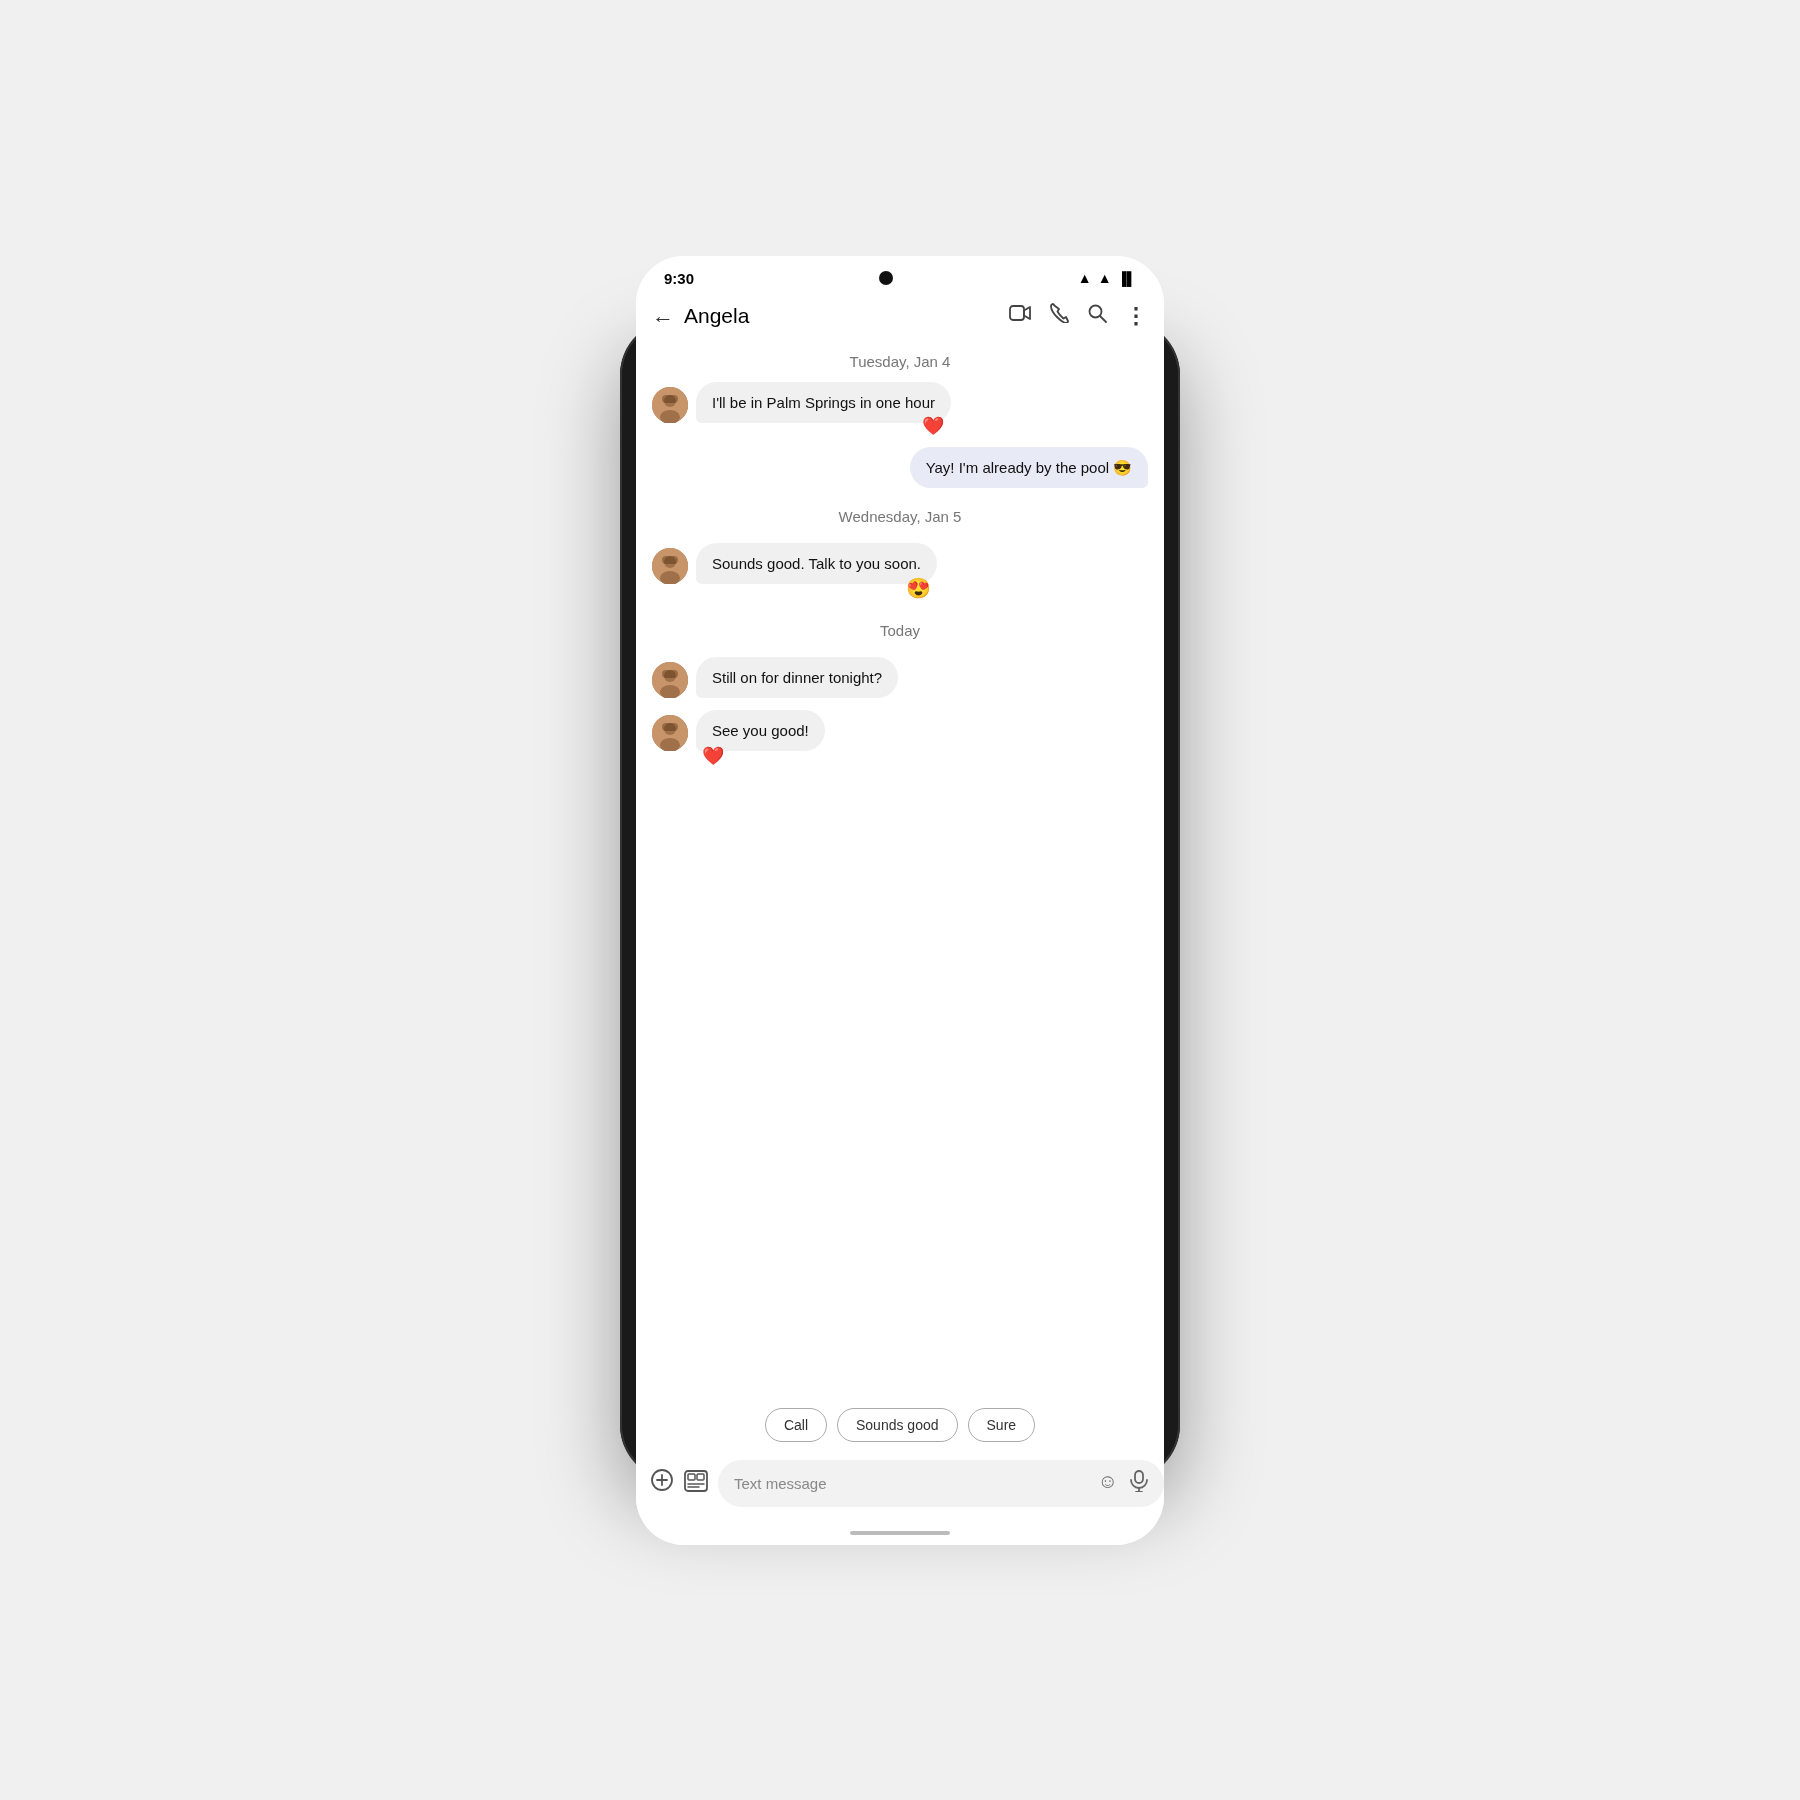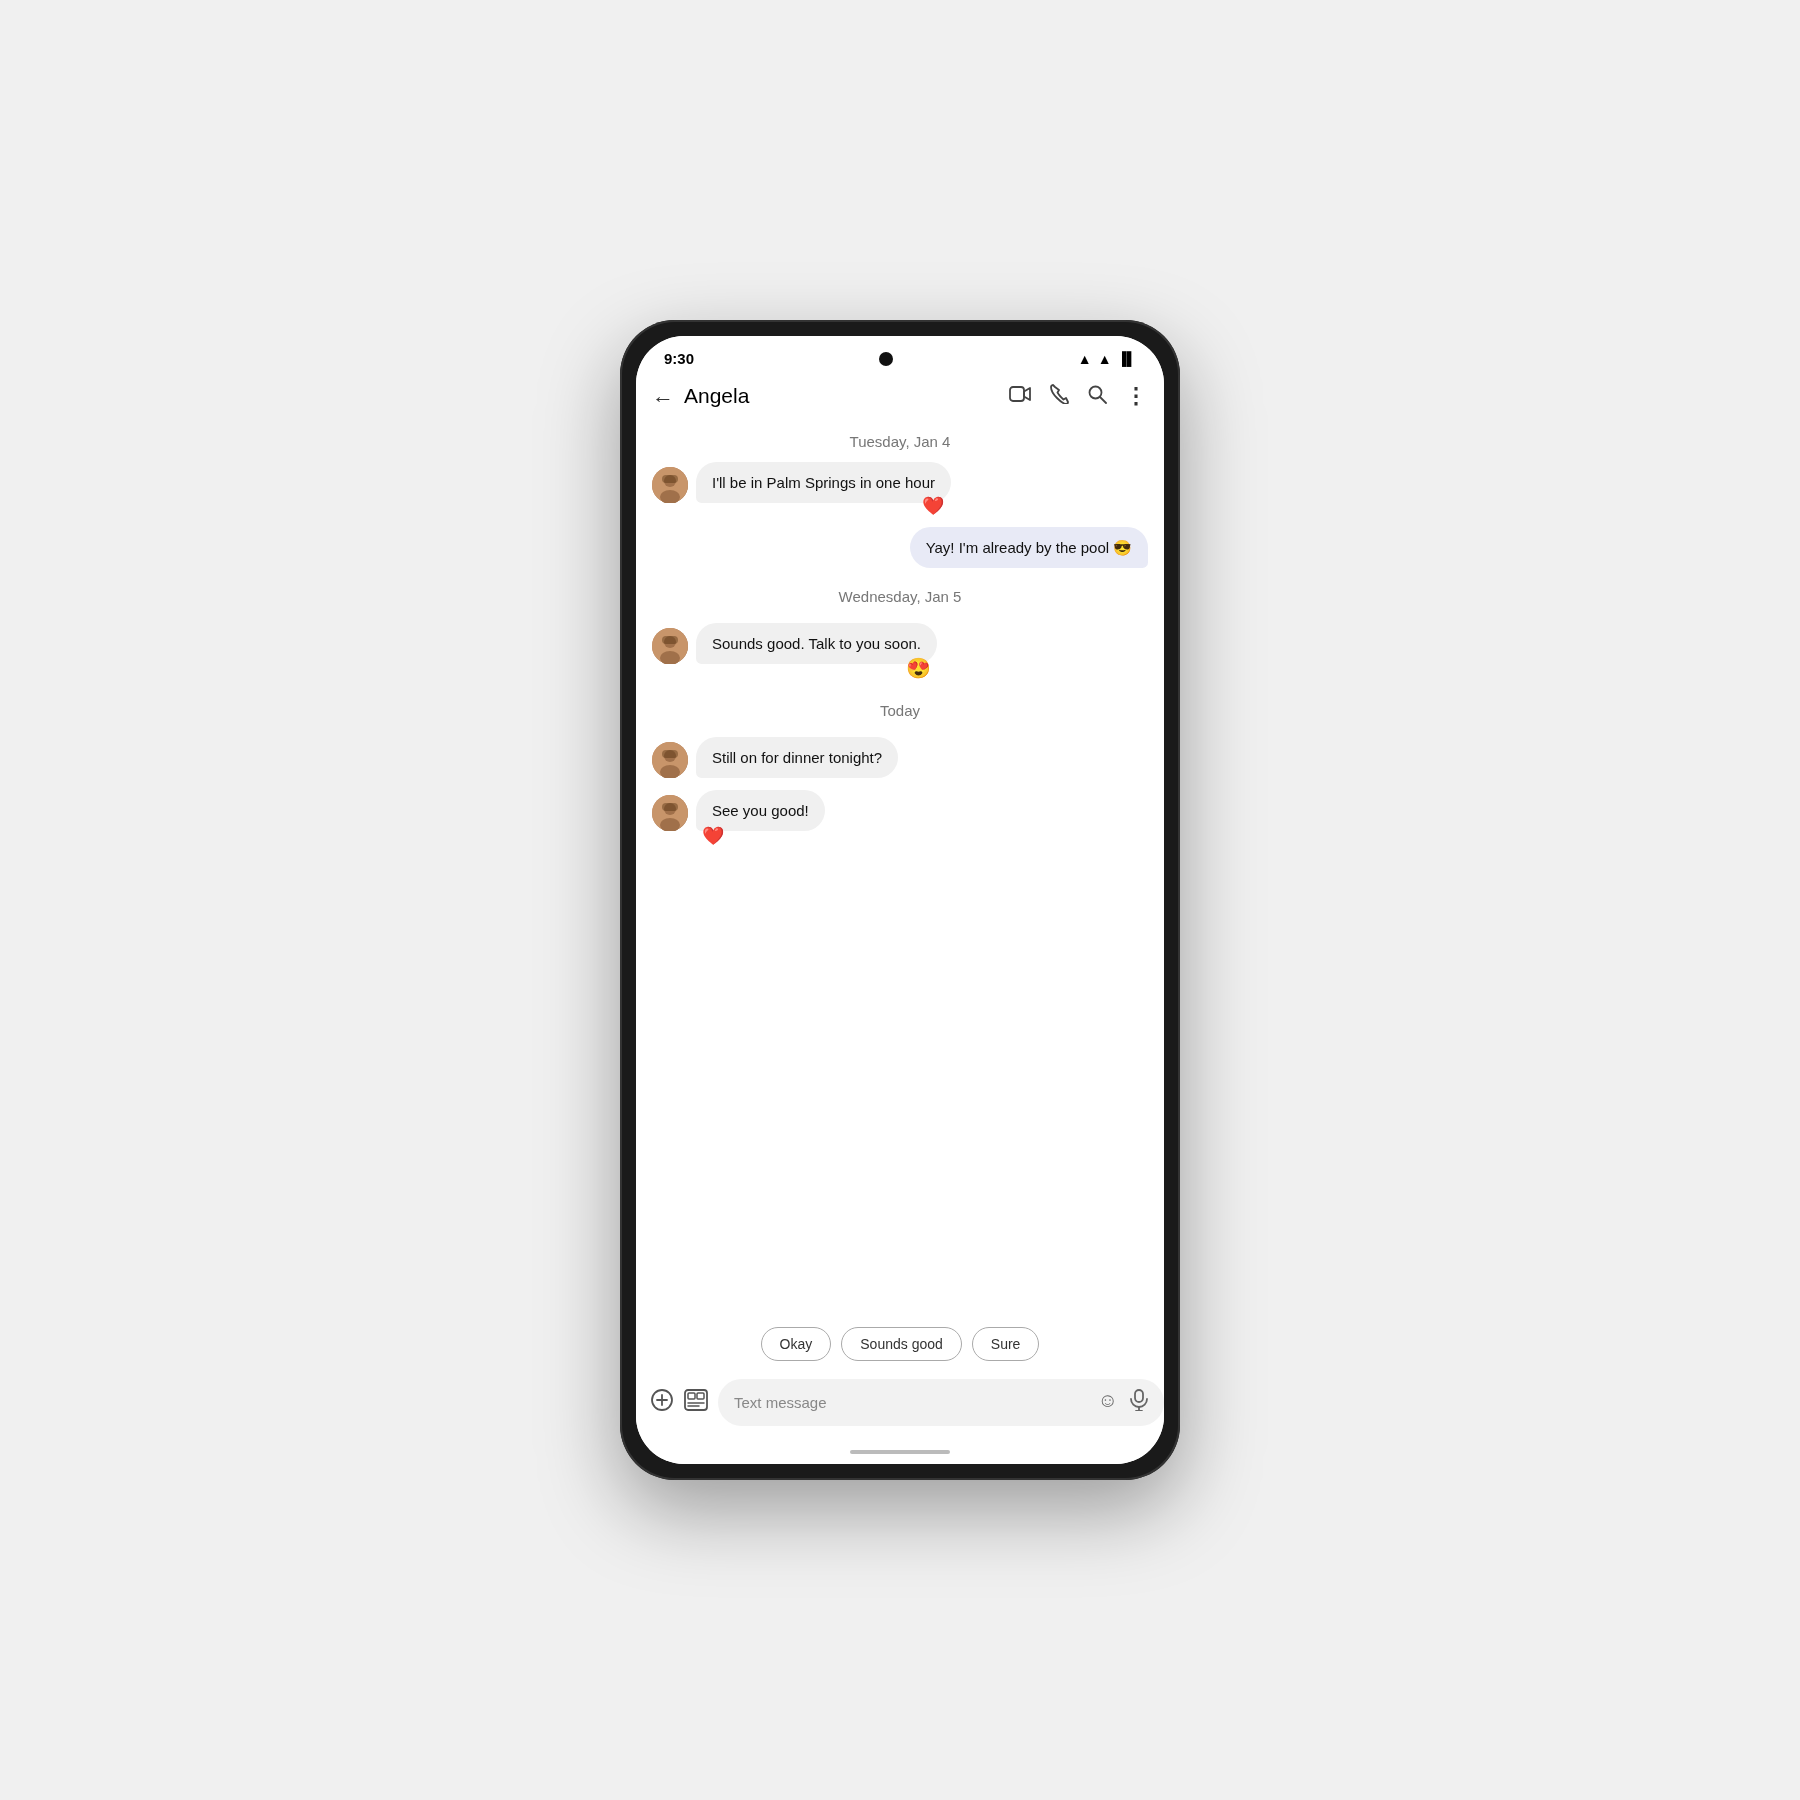--- a/index.html
+++ b/index.html
@@ -20,21 +20,21 @@
       border-radius: 55px;
       position: relative;
       box-shadow: 0 30px 80px rgba(0,0,0,0.35), inset 0 0 0 2px #333;
       display: flex;
       justify-content: center;
       align-items: center;
     }
 
     .phone-inner {
       width: 528px;
-      height: 1128px;
+      height: 1289px;
       background: #fff;
       border-radius: 48px;
       overflow: hidden;
       display: flex;
       flex-direction: column;
     }
 
     
     .status-bar {
       display: flex;
@@ -367,21 +367,21 @@
           <div class="bubble received">
             <span>See you good!</span>
           </div>
           <span class="reaction" style="bottom:-16px; left:6px; font-size:18px;">❤️</span>
         </div>
       </div>
 
     </div>
 
     <div class="quick-replies">
-      <button class="quick-reply-btn">Okay</button>
+      <button class="quick-reply-btn">Call</button>
       <button class="quick-reply-btn">Sounds good</button>
       <button class="quick-reply-btn">Sure</button>
     </div>
 
     <div class="input-bar">
       <span class="input-icon-btn" style="font-size:24px; font-weight:300; color:#555;">
         <svg width="24" height="24" viewBox="0 0 24 24" fill="none">
           <circle cx="12" cy="12" r="10" stroke="#555" stroke-width="1.8"></circle>
           <line x1="12" y1="7" x2="12" y2="17" stroke="#555" stroke-width="1.8" stroke-linecap="round"></line>
           <line x1="7" y1="12" x2="17" y2="12" stroke="#555" stroke-width="1.8" stroke-linecap="round"></line>

